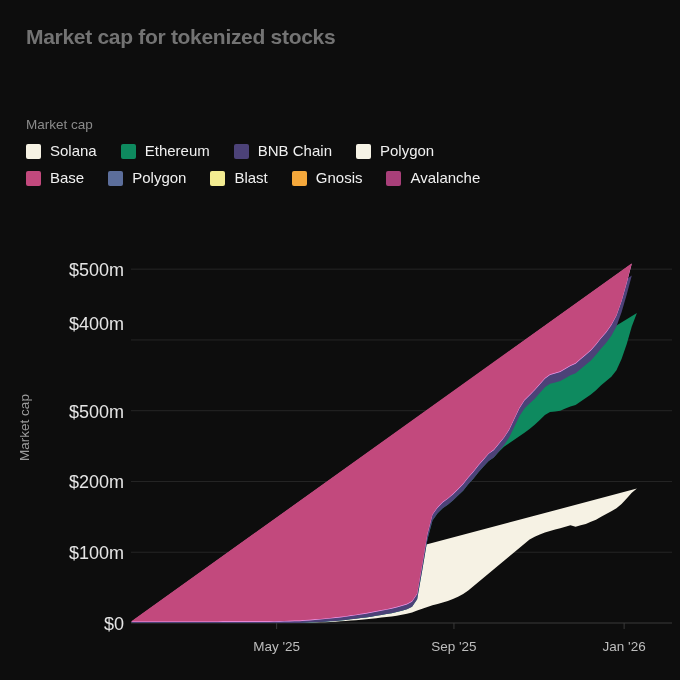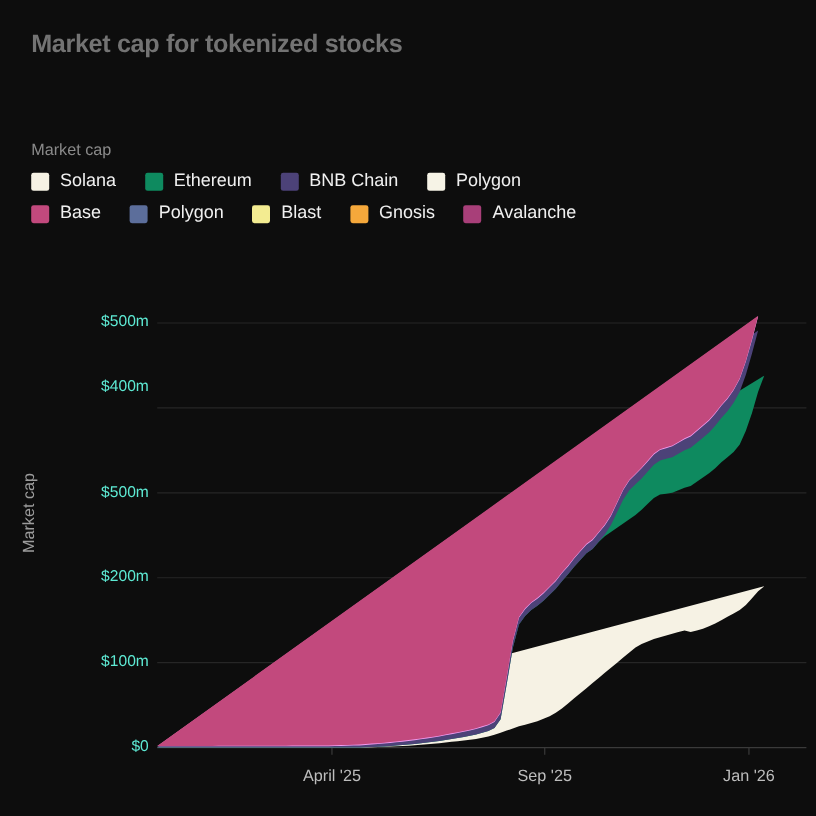--- a/index.html
+++ b/index.html
@@ -96,22 +96,22 @@
     text-align: center;
     transform: rotate(-90deg);
     font-size: 13.5px;
     color: #9C9C9C;
     white-space: nowrap;
   }
   .ytick {
     position: absolute;
     right: 0;
     text-align: right;
-    font-size: 13px;
-    color: #5eead4;
+    font-size: 18px;
+    color: #e5e5e5;
     white-space: nowrap;
   }
   .ytick-holder { position: absolute; left: 0; top: 0; width: 124px; height: 100%; }
   .xtick {
     position: absolute;
     font-size: 13.5px;
     color: #BDBDBD;
     white-space: nowrap;
     transform: translateX(-50%);
   }
@@ -175,21 +175,21 @@
     <div class="axis-label-y">Market cap</div>
     <div class="ytick-holder" id="ytick-holder">
         <div class="ytick" style="top: 389px;">$0</div>
         <div class="ytick" style="top: 318.231px;">$100m</div>
         <div class="ytick" style="top: 247.462px;">$200m</div>
         <div class="ytick" style="top: 176.692px;">$500m</div>
         <div class="ytick" style="top: 89px;">$400m</div>
         <div class="ytick" style="top: 35.1538px;">$500m</div>
       </div>
     <div id="xtick-holder">
-        <div class="xtick" style="left: 276.635px; top: 414px; position: absolute;">April '25</div>
+        <div class="xtick" style="left: 276.635px; top: 414px; position: absolute;">May '25</div>
         <div class="xtick" style="left: 453.952px; top: 414px; position: absolute;">Sep '25</div>
         <div class="xtick" style="left: 624.115px; top: 414px; position: absolute;">Jan '26</div>
       </div>
     <svg class="plot-svg" id="plot-svg" width="680" height="455">
         <line x1="131" x2="672" y1="398" y2="398" stroke="#3A3A3A" stroke-width="1"></line>
         <line x1="131" x2="672" y1="327.2307692307692" y2="327.2307692307692" stroke="#262626" stroke-width="1"></line>
         <line x1="131" x2="672" y1="256.46153846153845" y2="256.46153846153845" stroke="#262626" stroke-width="1"></line>
         <line x1="131" x2="672" y1="185.6923076923077" y2="185.6923076923077" stroke="#262626" stroke-width="1"></line>
         <line x1="131" x2="672" y1="114.9230769230769" y2="114.9230769230769" stroke="#262626" stroke-width="1"></line>
         <line x1="131" x2="672" y1="44.15384615384613" y2="44.15384615384613" stroke="#262626" stroke-width="1"></line>

